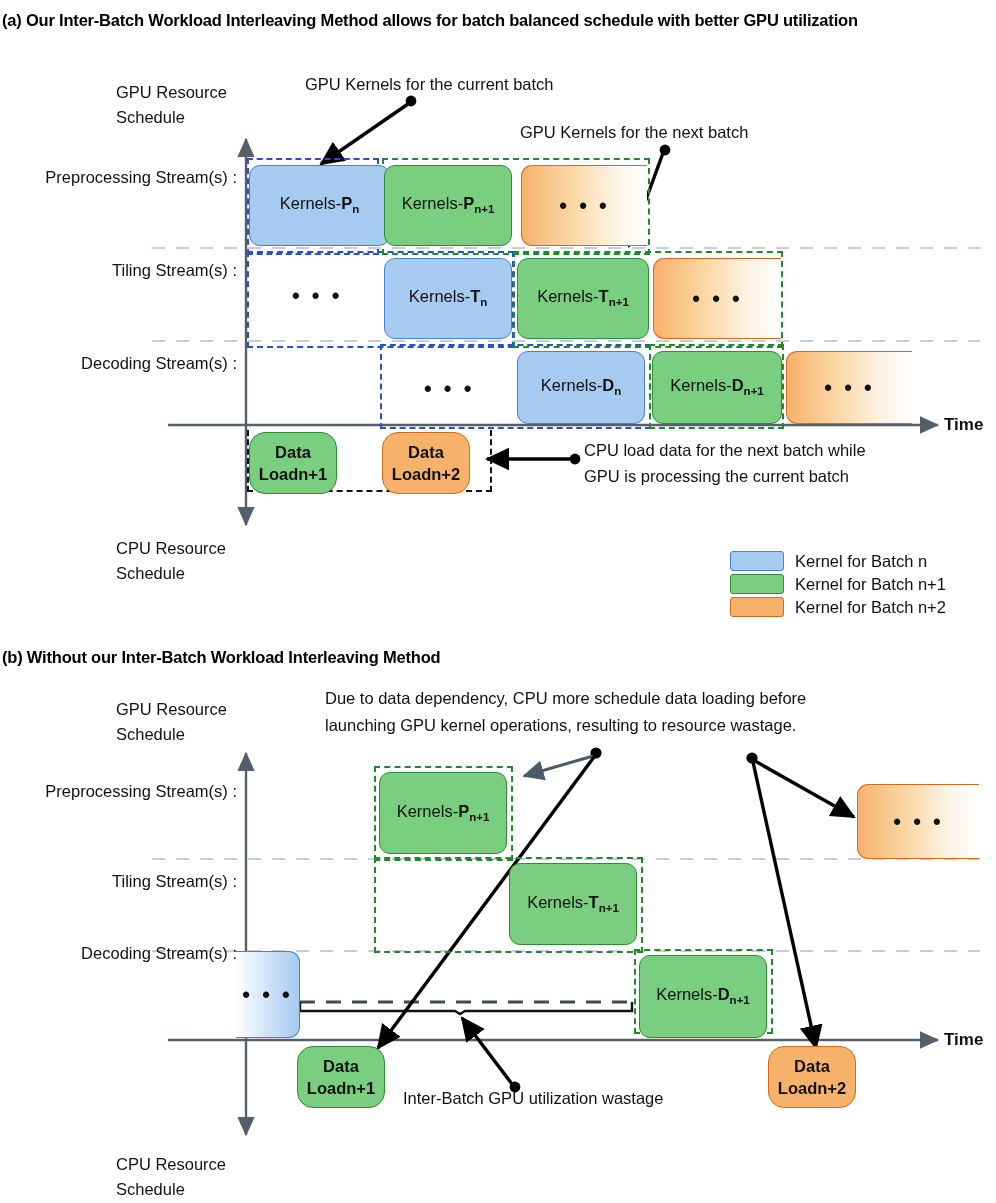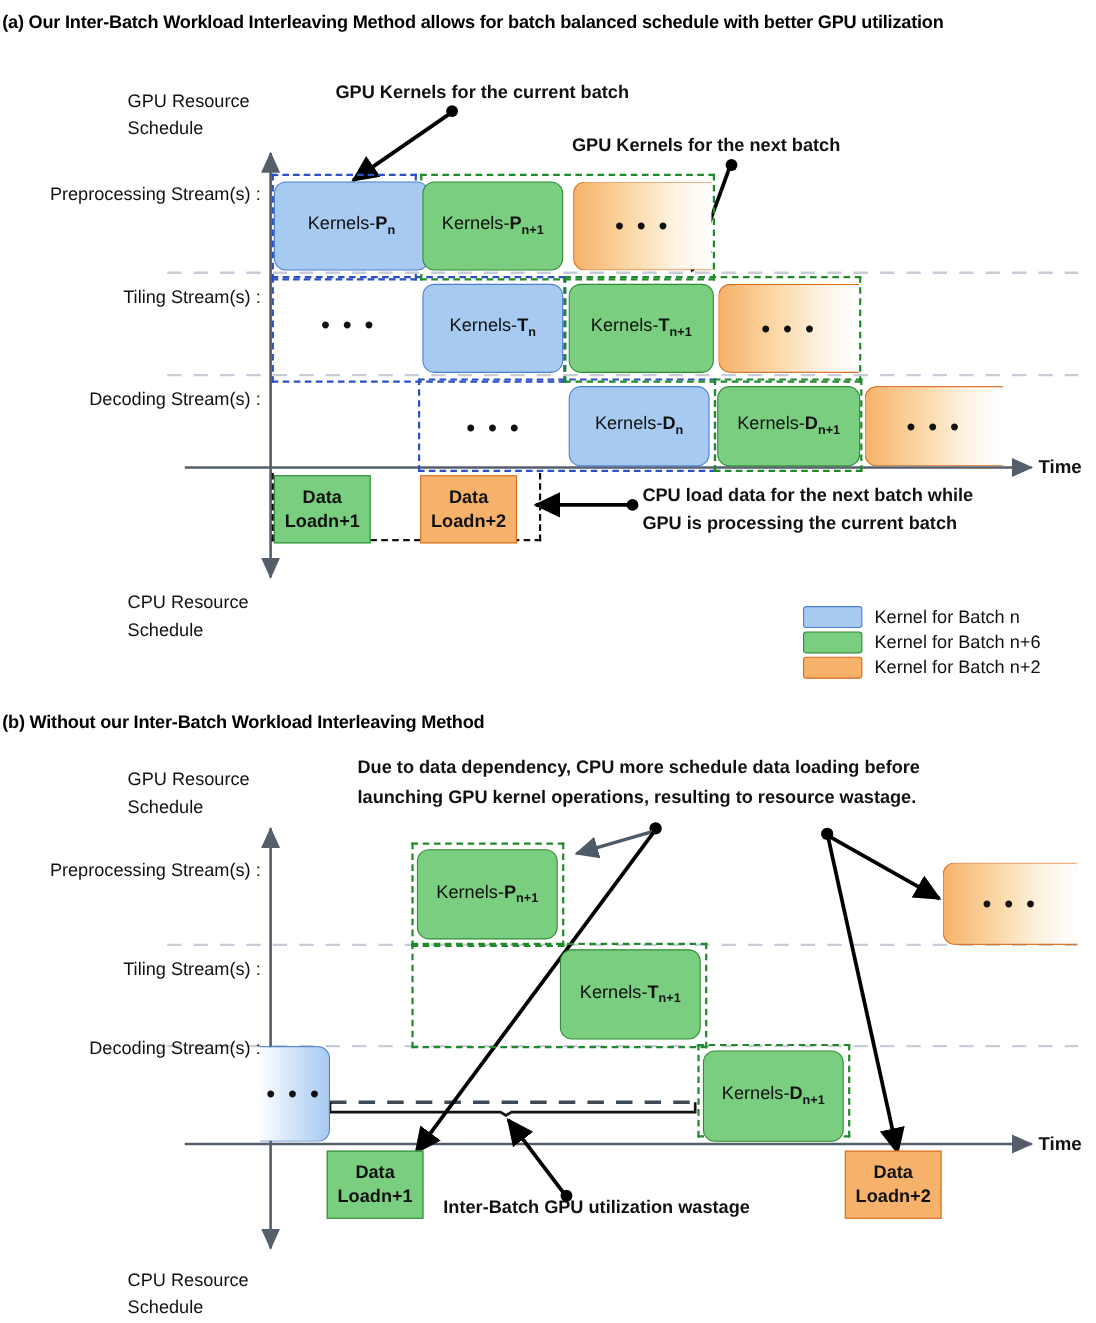--- a/index.html
+++ b/index.html
@@ -38,33 +38,33 @@
   }
   .kbox.blue.fadeleft{
     background:linear-gradient(90deg,#ffffff 0%,#e3eefb 30%,#c3daf5 65%,#a7cbf0 100%);
     border-right:1.6px solid #4a7fd4;border-left:none;
     border-top:1.6px solid #4a7fd4;border-bottom:1.6px solid #4a7fd4;
     border-radius:0 11px 11px 0;
   }
   .kbox .sub{font-size:11.5px;vertical-align:sub;font-weight:bold;}
   .kbox b{font-weight:bold;}
   .dbox{
-    position:absolute;border-radius:0;font-weight:bold;font-size:16.5px;
+    position:absolute;border-radius:16px;font-weight:bold;font-size:16.5px;
     display:flex;flex-direction:column;align-items:center;justify-content:center;
     box-sizing:border-box;color:#111;line-height:1.35;
   }
   .dbox.green{background:#79ce7f;border:1.6px solid #2f8b35;}
   .dbox.orange{background:#f6b26b;border:1.6px solid #d96a1c;}
   .dots{letter-spacing:3px;font-size:22px;color:#111;font-weight:bold;
     position:absolute;}
   .group{position:absolute;box-sizing:border-box;pointer-events:none;}
   .group.blue{border:2.4px dashed #2b4fc6;}
   .group.green{border:2.4px dashed #1e8a2a;}
   .group.black{border:2.6px dashed #111;}
-  .callout{position:absolute;font-size:16.5px;line-height:24px;color:#111;font-weight:bold;}
+  .callout{position:absolute;font-size:16.5px;line-height:24px;color:#111;}
   .legend{position:absolute;text-align:right;}
   .legend .row{display:flex;align-items:center;margin-bottom:3px;}
   .legend .sw{width:52px;height:18px;border-radius:3px;margin-right:11px;}
   .legend .sw.blue{background:#a7cbf0;border:1.6px solid #4a7fd4;}
   .legend .sw.green{background:#79ce7f;border:1.6px solid #2f8b35;}
   .legend .sw.orange{background:#f6b26b;border:1.6px solid #d96a1c;}
   .legend .lt{font-size:16.5px;color:#111;}
 </style>
 </head>
 <body>
@@ -192,21 +192,21 @@
   <div class="callout" style="left:584px;top:438px;">CPU load data for the next batch while</div>
   <div class="callout" style="left:584px;top:464px;">GPU is processing the current batch</div>
 
   <div class="legend" style="left:730px;top:551px;">
     <div class="row">
       <span class="sw blue"></span>
       <span class="lt">Kernel for Batch n</span>
     </div>
     <div class="row">
       <span class="sw green"></span>
-      <span class="lt">Kernel for Batch n+6</span>
+      <span class="lt">Kernel for Batch n+1</span>
     </div>
     <div class="row">
       <span class="sw orange"></span>
       <span class="lt">Kernel for Batch n+2</span>
     </div>
   </div>
 </section>
 
 <section class="panel">
 

